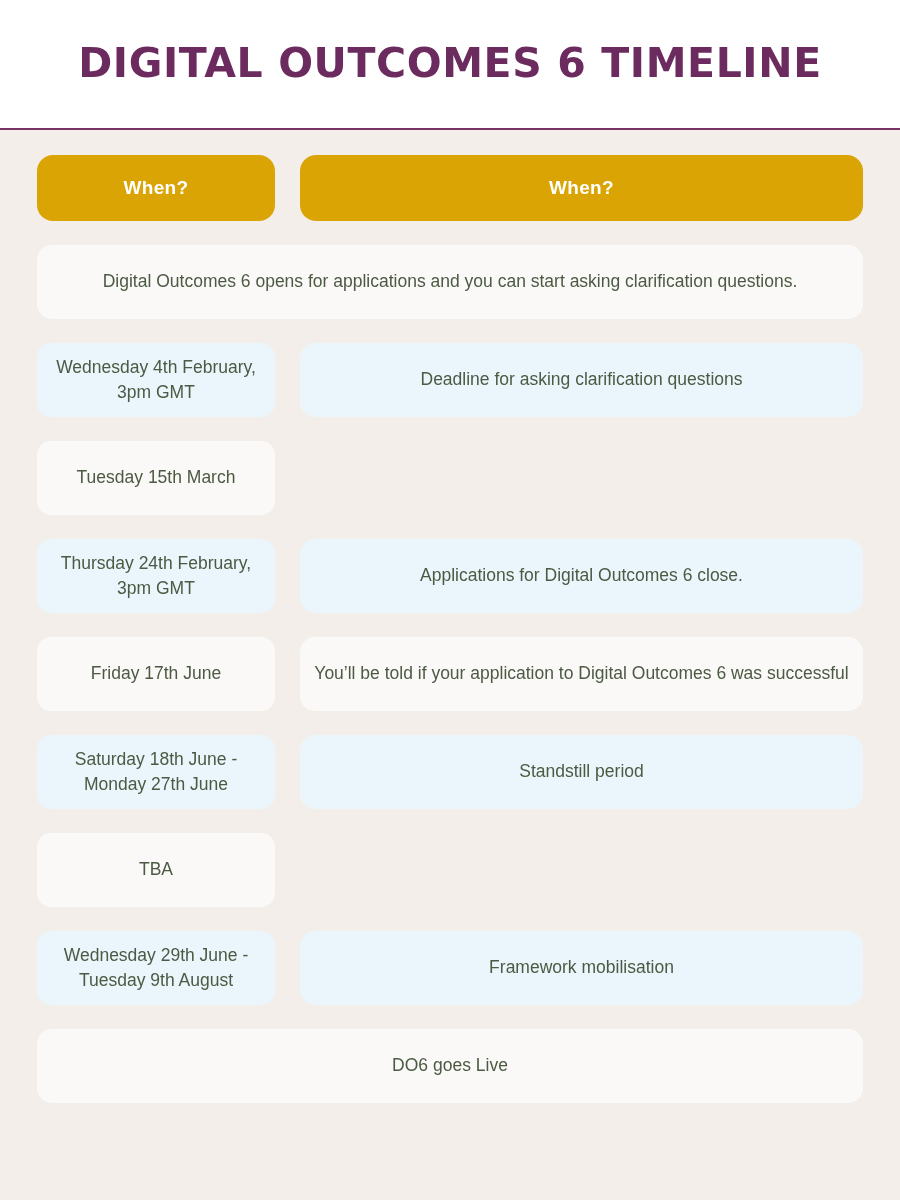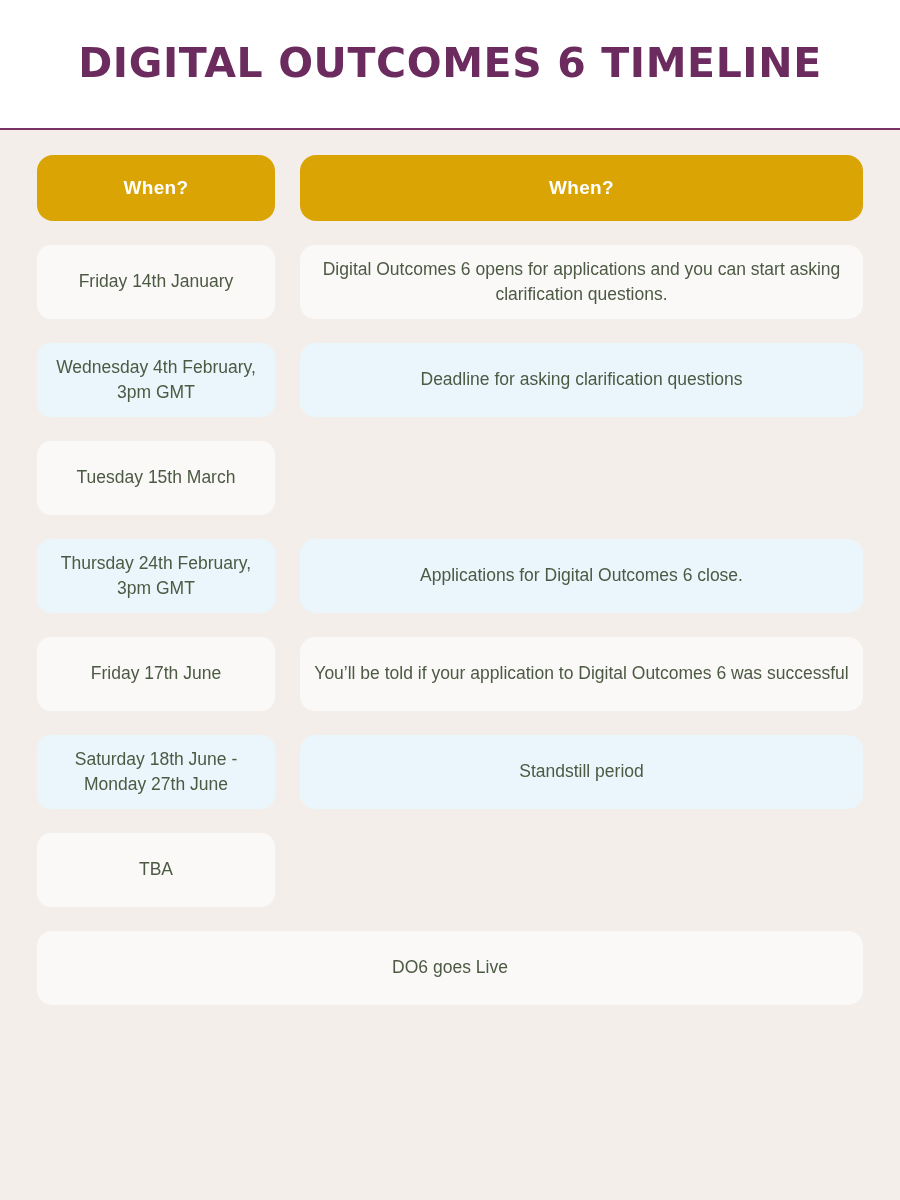--- a/index.html
+++ b/index.html
@@ -135,23 +135,20 @@
       <div class="row header">
         <div class="cell when">
           <span class="cell-text">When?</span>
         </div>
         <div class="cell what">
           <span class="cell-text">When?</span>
         </div>
       </div>
 
       <div class="row data light">
-        <div class="cell when">
-          <span class="cell-text">Friday 14th January</span>
-        </div>
         <div class="cell what">
           <span class="cell-text">Digital Outcomes 6 opens for applications and you can start asking clarification questions.</span>
         </div>
       </div>
 
       <div class="row data blue">
         <div class="cell when">
           <span class="cell-text">Wednesday 4th February, 3pm GMT</span>
         </div>
         <div class="cell what">
@@ -191,20 +188,28 @@
           <span class="cell-text">Standstill period</span>
         </div>
       </div>
 
       <div class="row data light">
         <div class="cell when">
           <span class="cell-text">TBA</span>
         </div>
       </div>
 
+      <div class="row data blue">
+        <div class="cell when">
+          <span class="cell-text">Wednesday 29th June - Tuesday 9th August</span>
+        </div>
+        <div class="cell what">
+          <span class="cell-text">Framework mobilisation</span>
+        </div>
+      </div>
 
       <div class="row data light">
         <div class="cell what">
           <span class="cell-text">DO6 goes Live</span>
         </div>
       </div>
 
     </div>
   </div>
 

